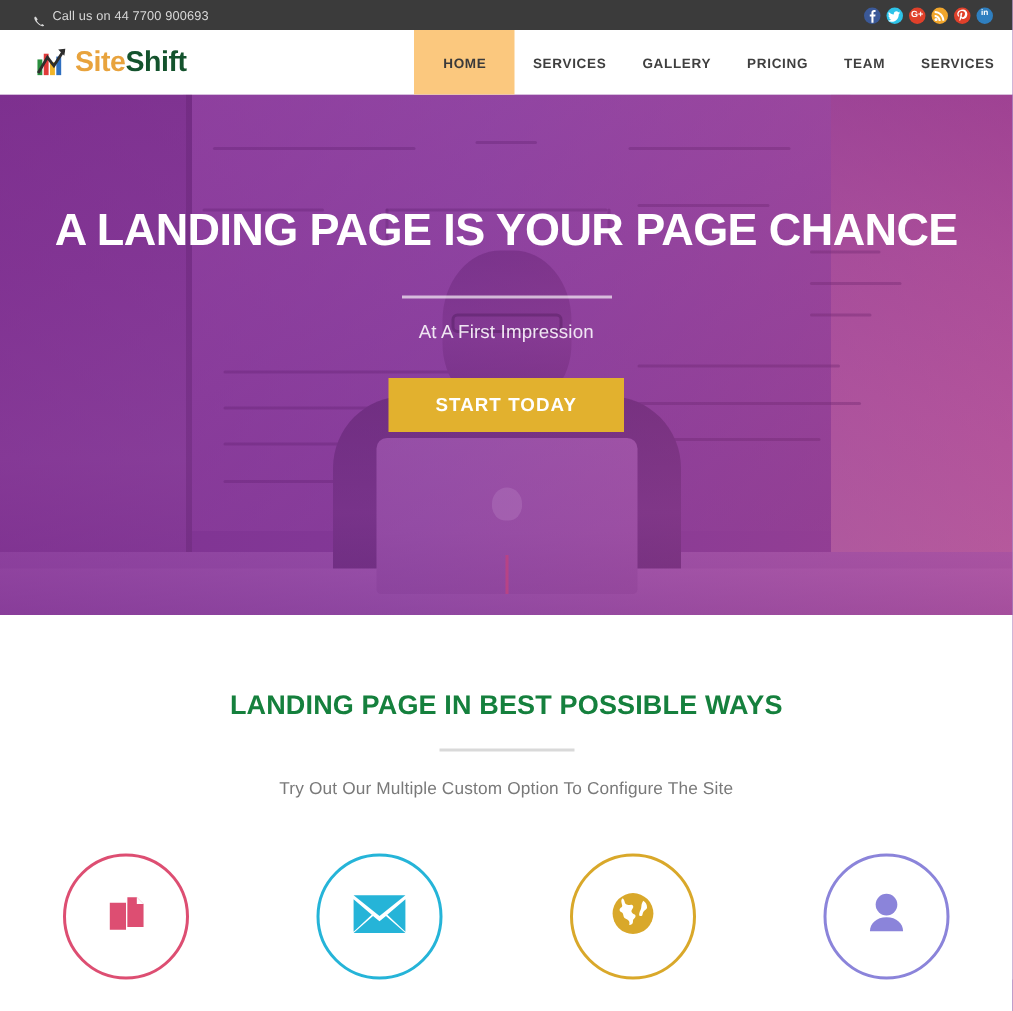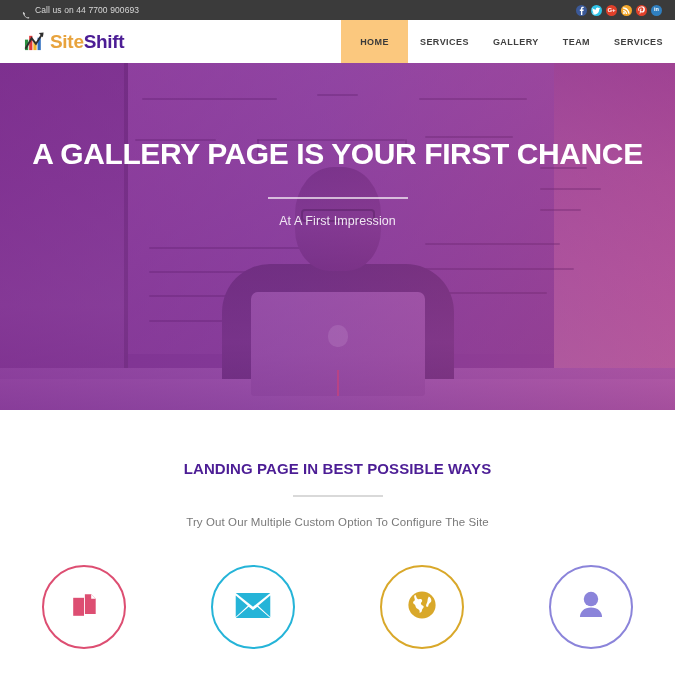--- a/index.html
+++ b/index.html
@@ -32,21 +32,21 @@
   
   .header {
     height:43px; background:#fff;
     display:flex; align-items:stretch; justify-content:space-between;
     position:relative; z-index:5;
   }
   .logo { display:flex; align-items:center; padding-left:24px; gap:5px; }
   .logo-mark { width:21px; height:20px; position:relative; display:block; }
   .logo-text { font-size:19px; font-weight:bold; letter-spacing:-.3px; line-height:1; }
   .logo-trade { color:#e8a33d; }
-  .logo-shift { color:#4c1d95; }
+  .logo-shift { color:#14532d; }
 
   nav { display:flex; align-items:stretch; }
   .nav-item {
     display:flex; align-items:center; justify-content:center;
     padding:0 12px; font-size:9px; font-weight:bold;
     letter-spacing:.45px; color:#3f3f3f; cursor:pointer;
   }
   .nav-item.active { background:#fbc87e; color:#3a3a3a; padding:0 19px; }
 
   
@@ -134,22 +134,22 @@
   .hero-sub { color:#f0e6f3; font-size:12.5px; margin-top:15px; letter-spacing:.1px; }
   .hero-btn {
     margin-top:24px; background:#e2b12e; color:#ffffff;
     border:none; font-size:12.5px; font-weight:bold; letter-spacing:.7px;
     padding:11px 31px; cursor:pointer; font-family:inherit;
   }
 
   
   .features { padding-top:50px; background:#fff; }
   .sec-title {
-    text-align:center; font-size:15px; font-weight:bold;
-    color:#4c1d95; letter-spacing:.1px;
+    text-align:center; font-size:18px; font-weight:bold;
+    color:#15803d; letter-spacing:.1px;
   }
   .sec-rule { width:90px; height:2px; background:#d9d9d9; margin:18px auto 0; }
   .sec-sub {
     text-align:center; font-size:11.5px; color:#797979;
     margin-top:19px; letter-spacing:.1px;
   }
   .cards { display:flex; margin-top:37px; }
   .card { flex:1; display:flex; flex-direction:column; align-items:center; }
   .circle {
     width:84px; height:84px; border-radius:50%; border:2px solid #ccc;
@@ -211,20 +211,21 @@
       </svg>
     </span>
     <span class="logo-text">
       <span class="logo-trade">Site</span><span class="logo-shift">Shift</span>
     </span>
   </div>
   <nav>
     <div class="nav-item active">HOME</div>
     <div class="nav-item">SERVICES</div>
     <div class="nav-item">GALLERY</div>
+    <div class="nav-item">PRICING</div>
     <div class="nav-item">TEAM</div>
     <div class="nav-item">SERVICES</div>
   </nav>
 </div>
 
 <div class="hero">
   <div class="hero-photo">
     <div class="wb"></div>
     <div class="wall-left"></div>
     <div class="wall-right"></div>
@@ -254,23 +255,24 @@
     <div class="glasses"></div>
     <div class="desk"></div>
     <div class="laptop">
       <div class="apple"></div>
       <div class="laptop-cable"></div>
     </div>
     <div class="hero-tint"></div>
   </div>
 
   <div class="hero-content">
-    <div class="hero-title">A GALLERY PAGE IS YOUR FIRST CHANCE</div>
+    <div class="hero-title">A LANDING PAGE IS YOUR PAGE CHANCE</div>
     <div class="hero-rule"></div>
     <div class="hero-sub">At A First Impression</div>
+    <button class="hero-btn">START TODAY</button>
   </div>
 </div>
 
 <div class="features">
   <div class="sec-title">LANDING PAGE IN BEST POSSIBLE WAYS</div>
   <div class="sec-rule"></div>
   <div class="sec-sub">Try Out Our Multiple Custom Option To Configure The Site</div>
 
   <div class="cards">
 

